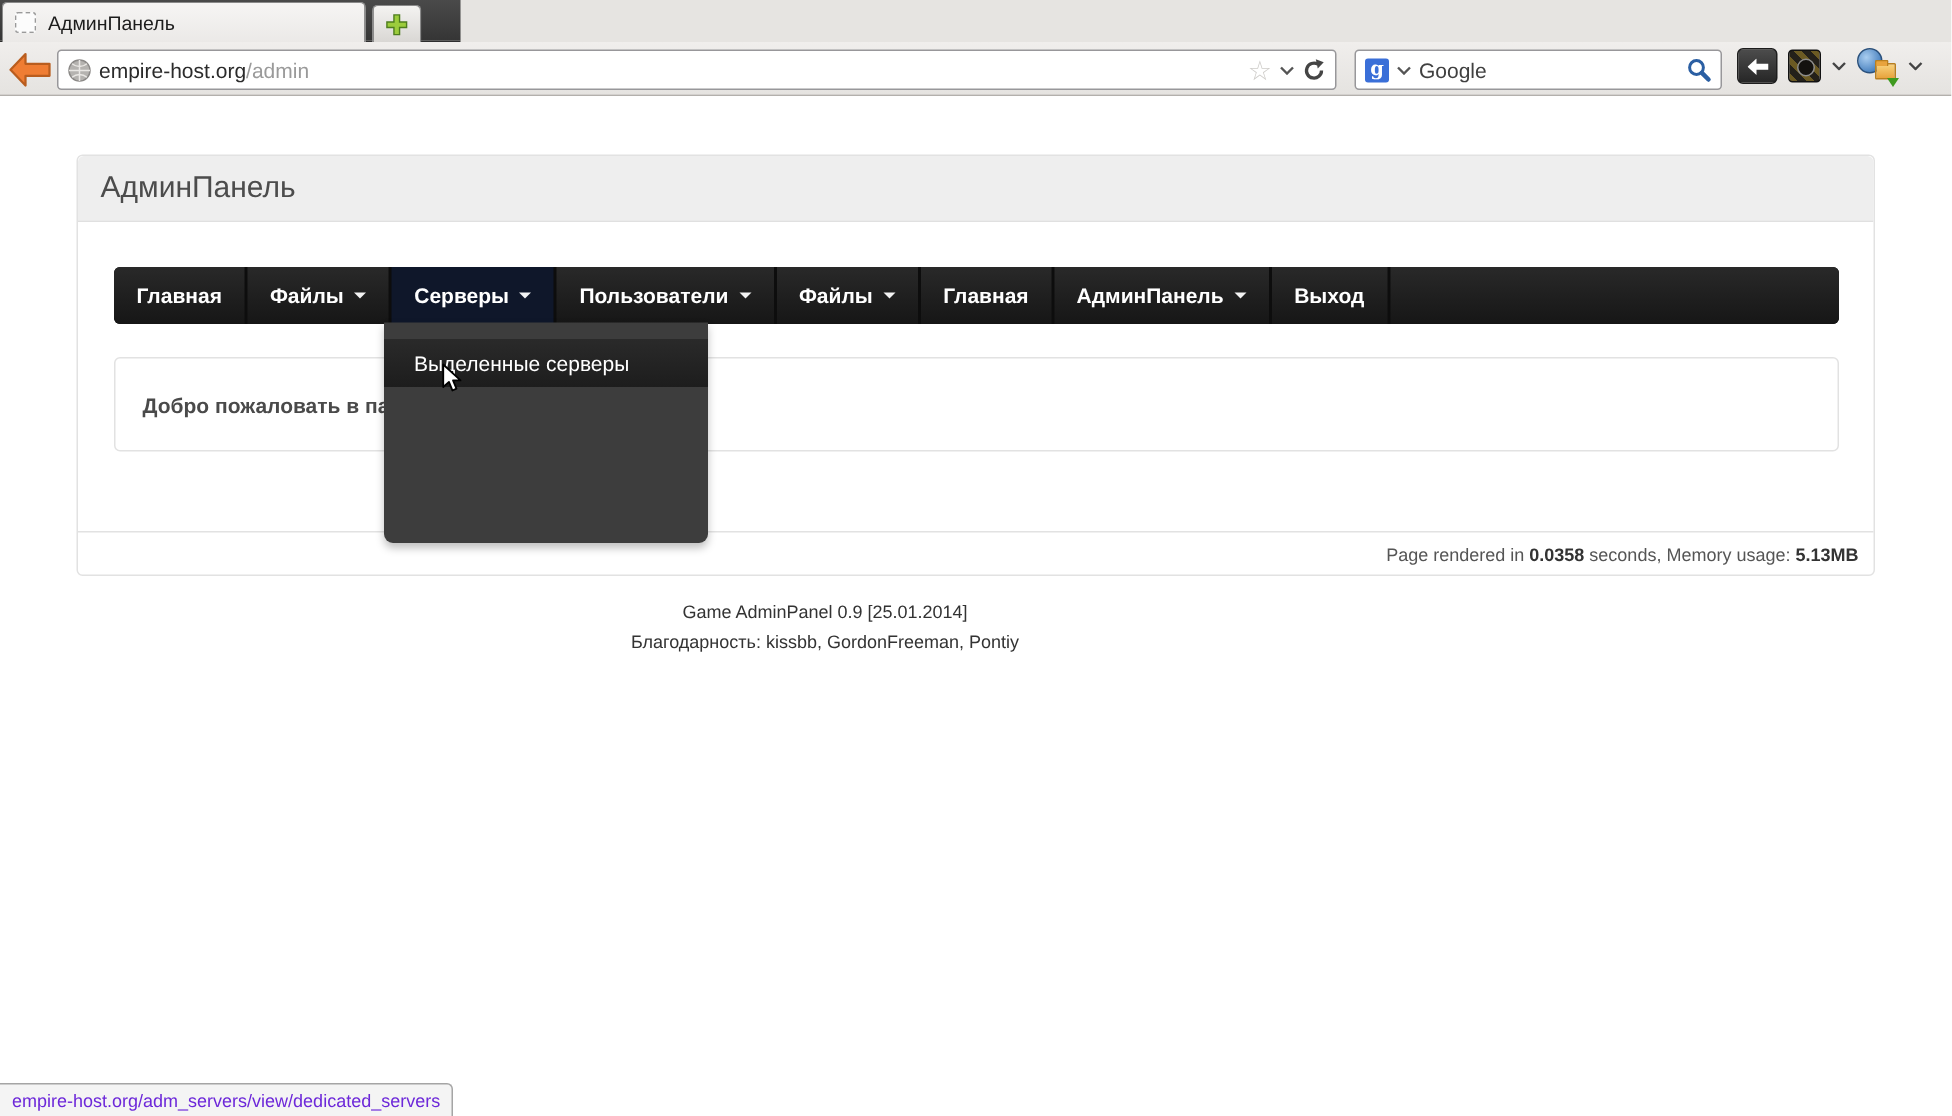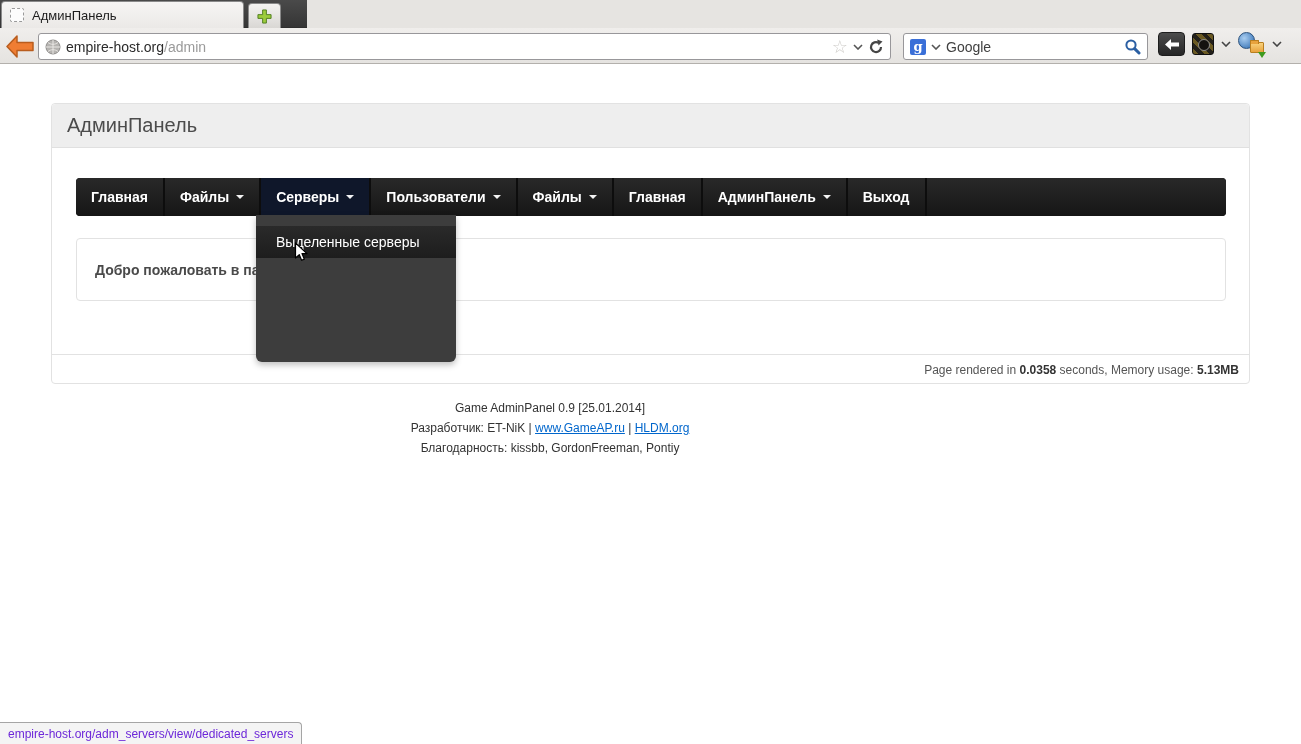--- a/index.html
+++ b/index.html
@@ -113,21 +113,21 @@
   }
   .nav-item:first-child { border-radius:4px 0 0 4px; }
   .nav-item.open { background:#0f172a; }
   .nav-filler { flex:1 1 auto; background:linear-gradient(#292929,#161616); border-radius:0 4px 4px 0; }
   .caret {
     display:inline-block; margin-left:7px; width:0; height:0;
     border-left:4px solid transparent; border-right:4px solid transparent;
     border-top:4px solid #fff; opacity:.95;
   }
   .dropdown-menu {
-    position:absolute; left:256px; top:215px; width:200px; height:147px;
+    position:absolute; left:256px; top:215px; width:216px; height:147px;
     background:#3d3d3d; border-radius:0 0 6px 6px; z-index:10;
     padding-top:11px; box-shadow:0 3px 6px rgba(0,0,0,.25);
   }
   .dropdown-item {
     height:32px; display:flex; align-items:center; padding-left:20px;
     color:#fff; font-size:14px; text-decoration:none; cursor:pointer; white-space:nowrap;
   }
   .dropdown-item.hover { background:linear-gradient(#2a2a2a,#1d1d1d); }
   .welcome-box {
     position:absolute; left:24px; top:134px; width:1150px; height:63px;
@@ -276,19 +276,18 @@
 <div class="dropdown-menu">
     <a class="dropdown-item hover">Выделенные серверы</a>
   </div>
 
 <svg class="cursor" width="15" height="21" viewBox="0 0 15 21">
   <path d="M1.5 1 L1.5 16 L5.3 12.6 L7.6 18.3 L10.3 17.1 L8 11.6 L13 11.6 Z" fill="#fff" stroke="#000" stroke-width="1.2" stroke-linejoin="round"></path>
 </svg>
 
 <div class="site-footer">
   <div class="line">Game AdminPanel 0.9 [25.01.2014]</div>
-  <div class="line"><span>Разработчик: ET-NiK | </span><a>www.GameAP.ru</a><span> | </span><a>HLDM.org</a></div>
   <div class="line">Благодарность: kissbb, GordonFreeman, Pontiy</div>
 </div>
 
 <div class="statusbar">
   <span>empire-host.org/adm_servers/view/dedicated_servers</span>
 </div>
 
 </body></html>

